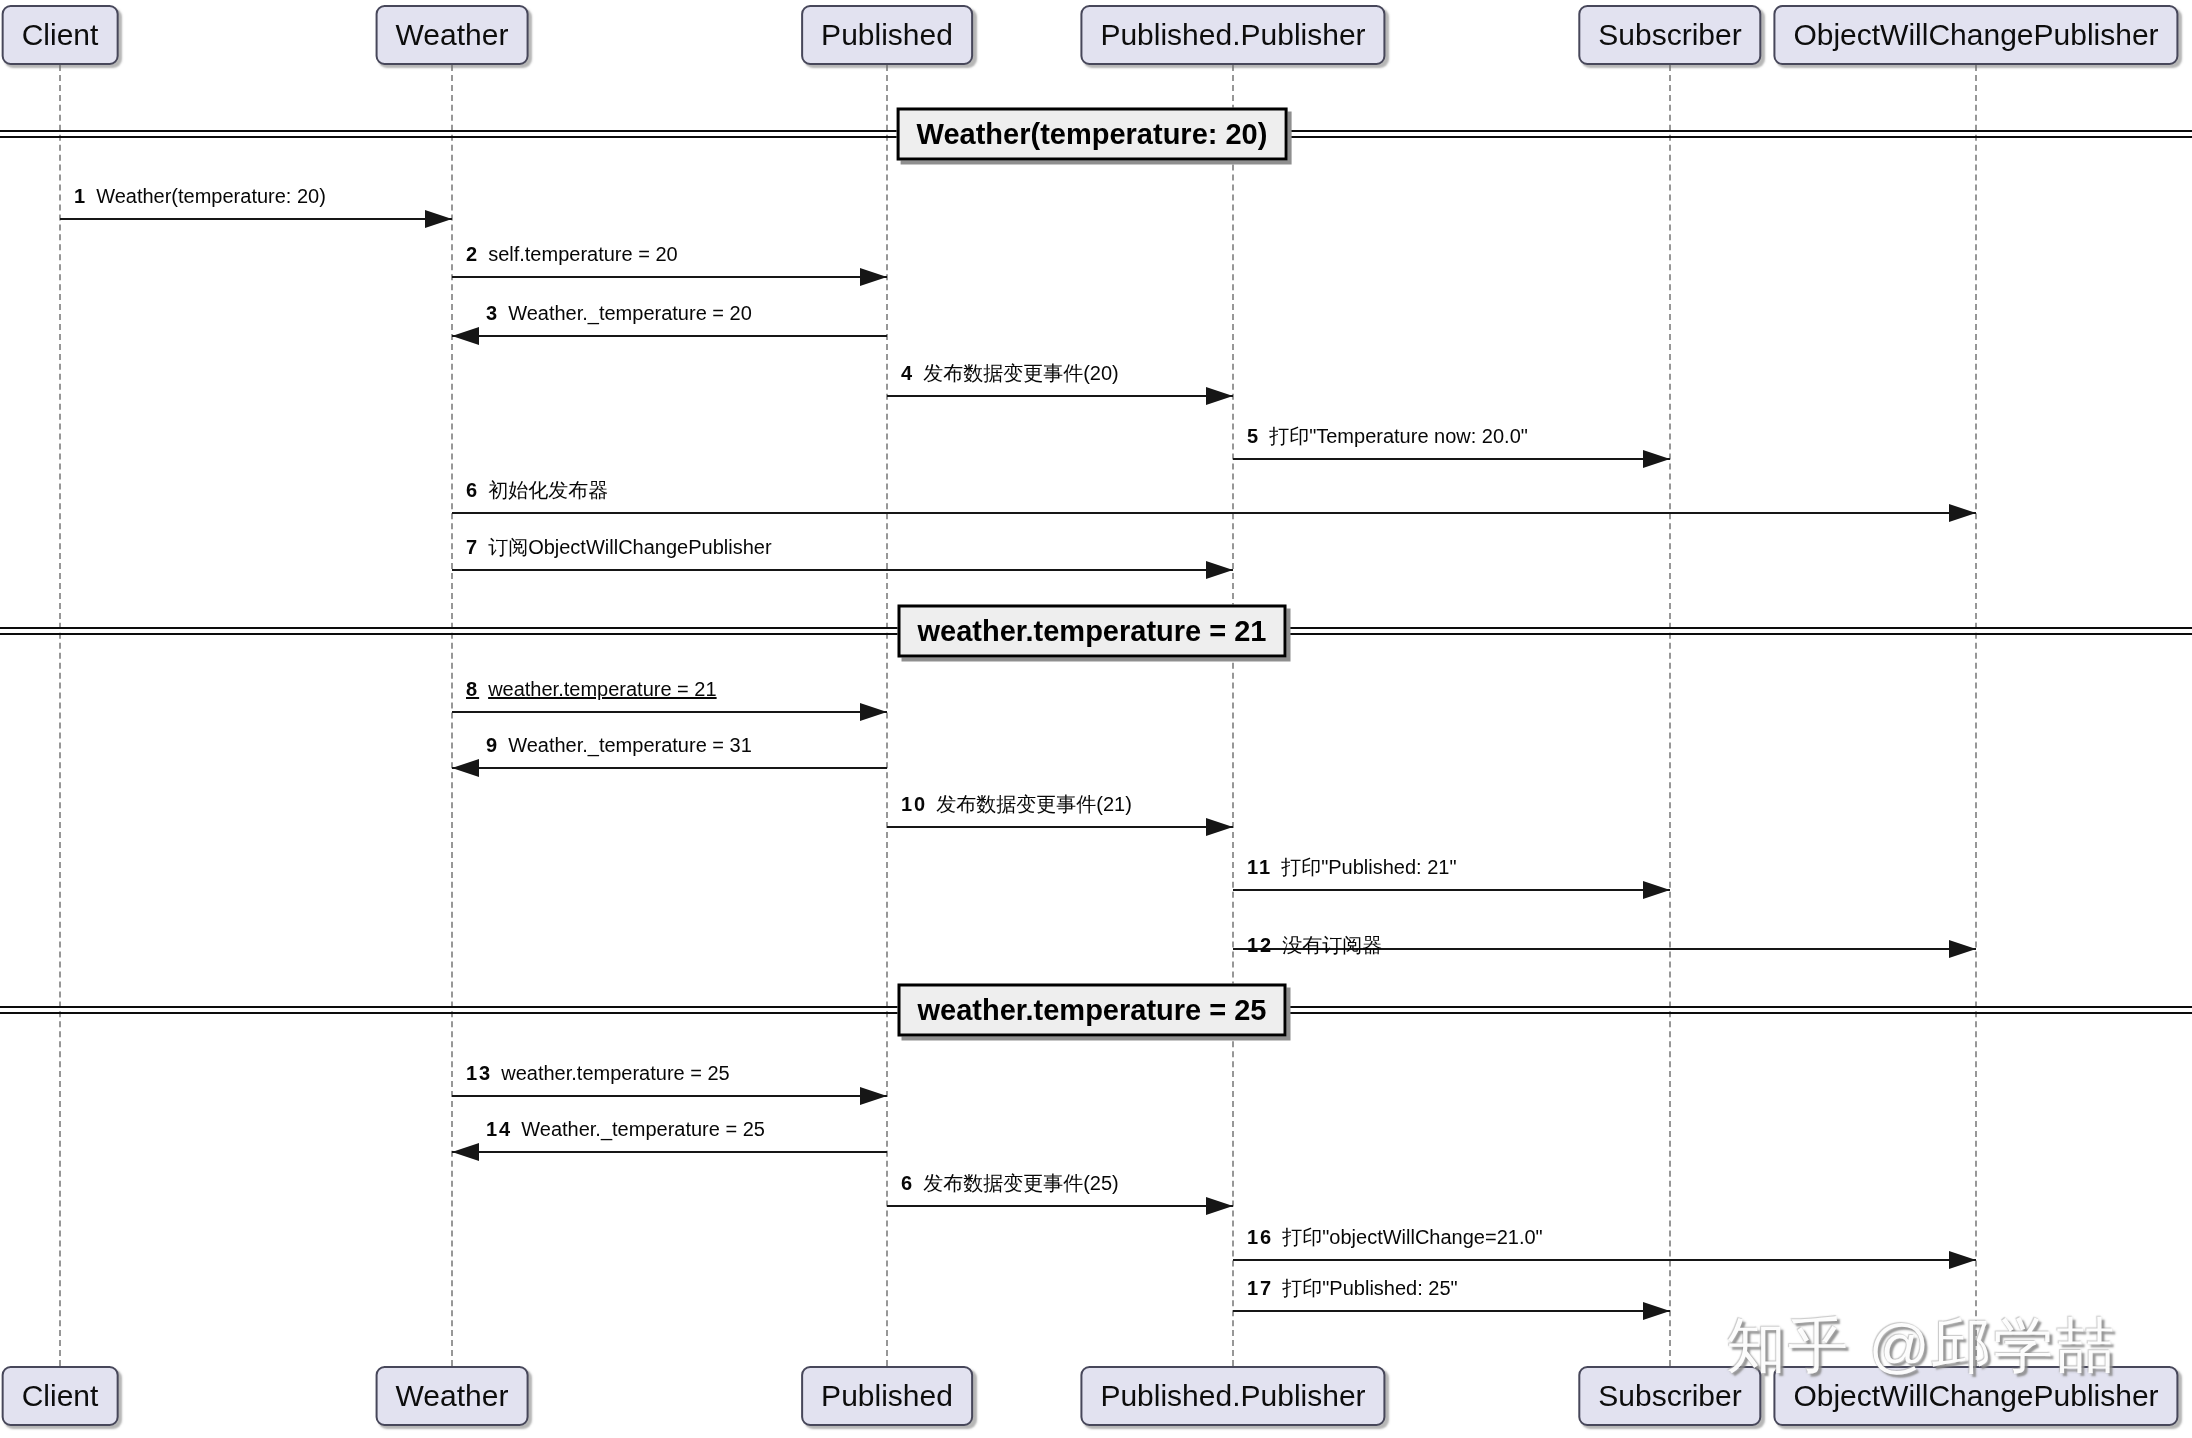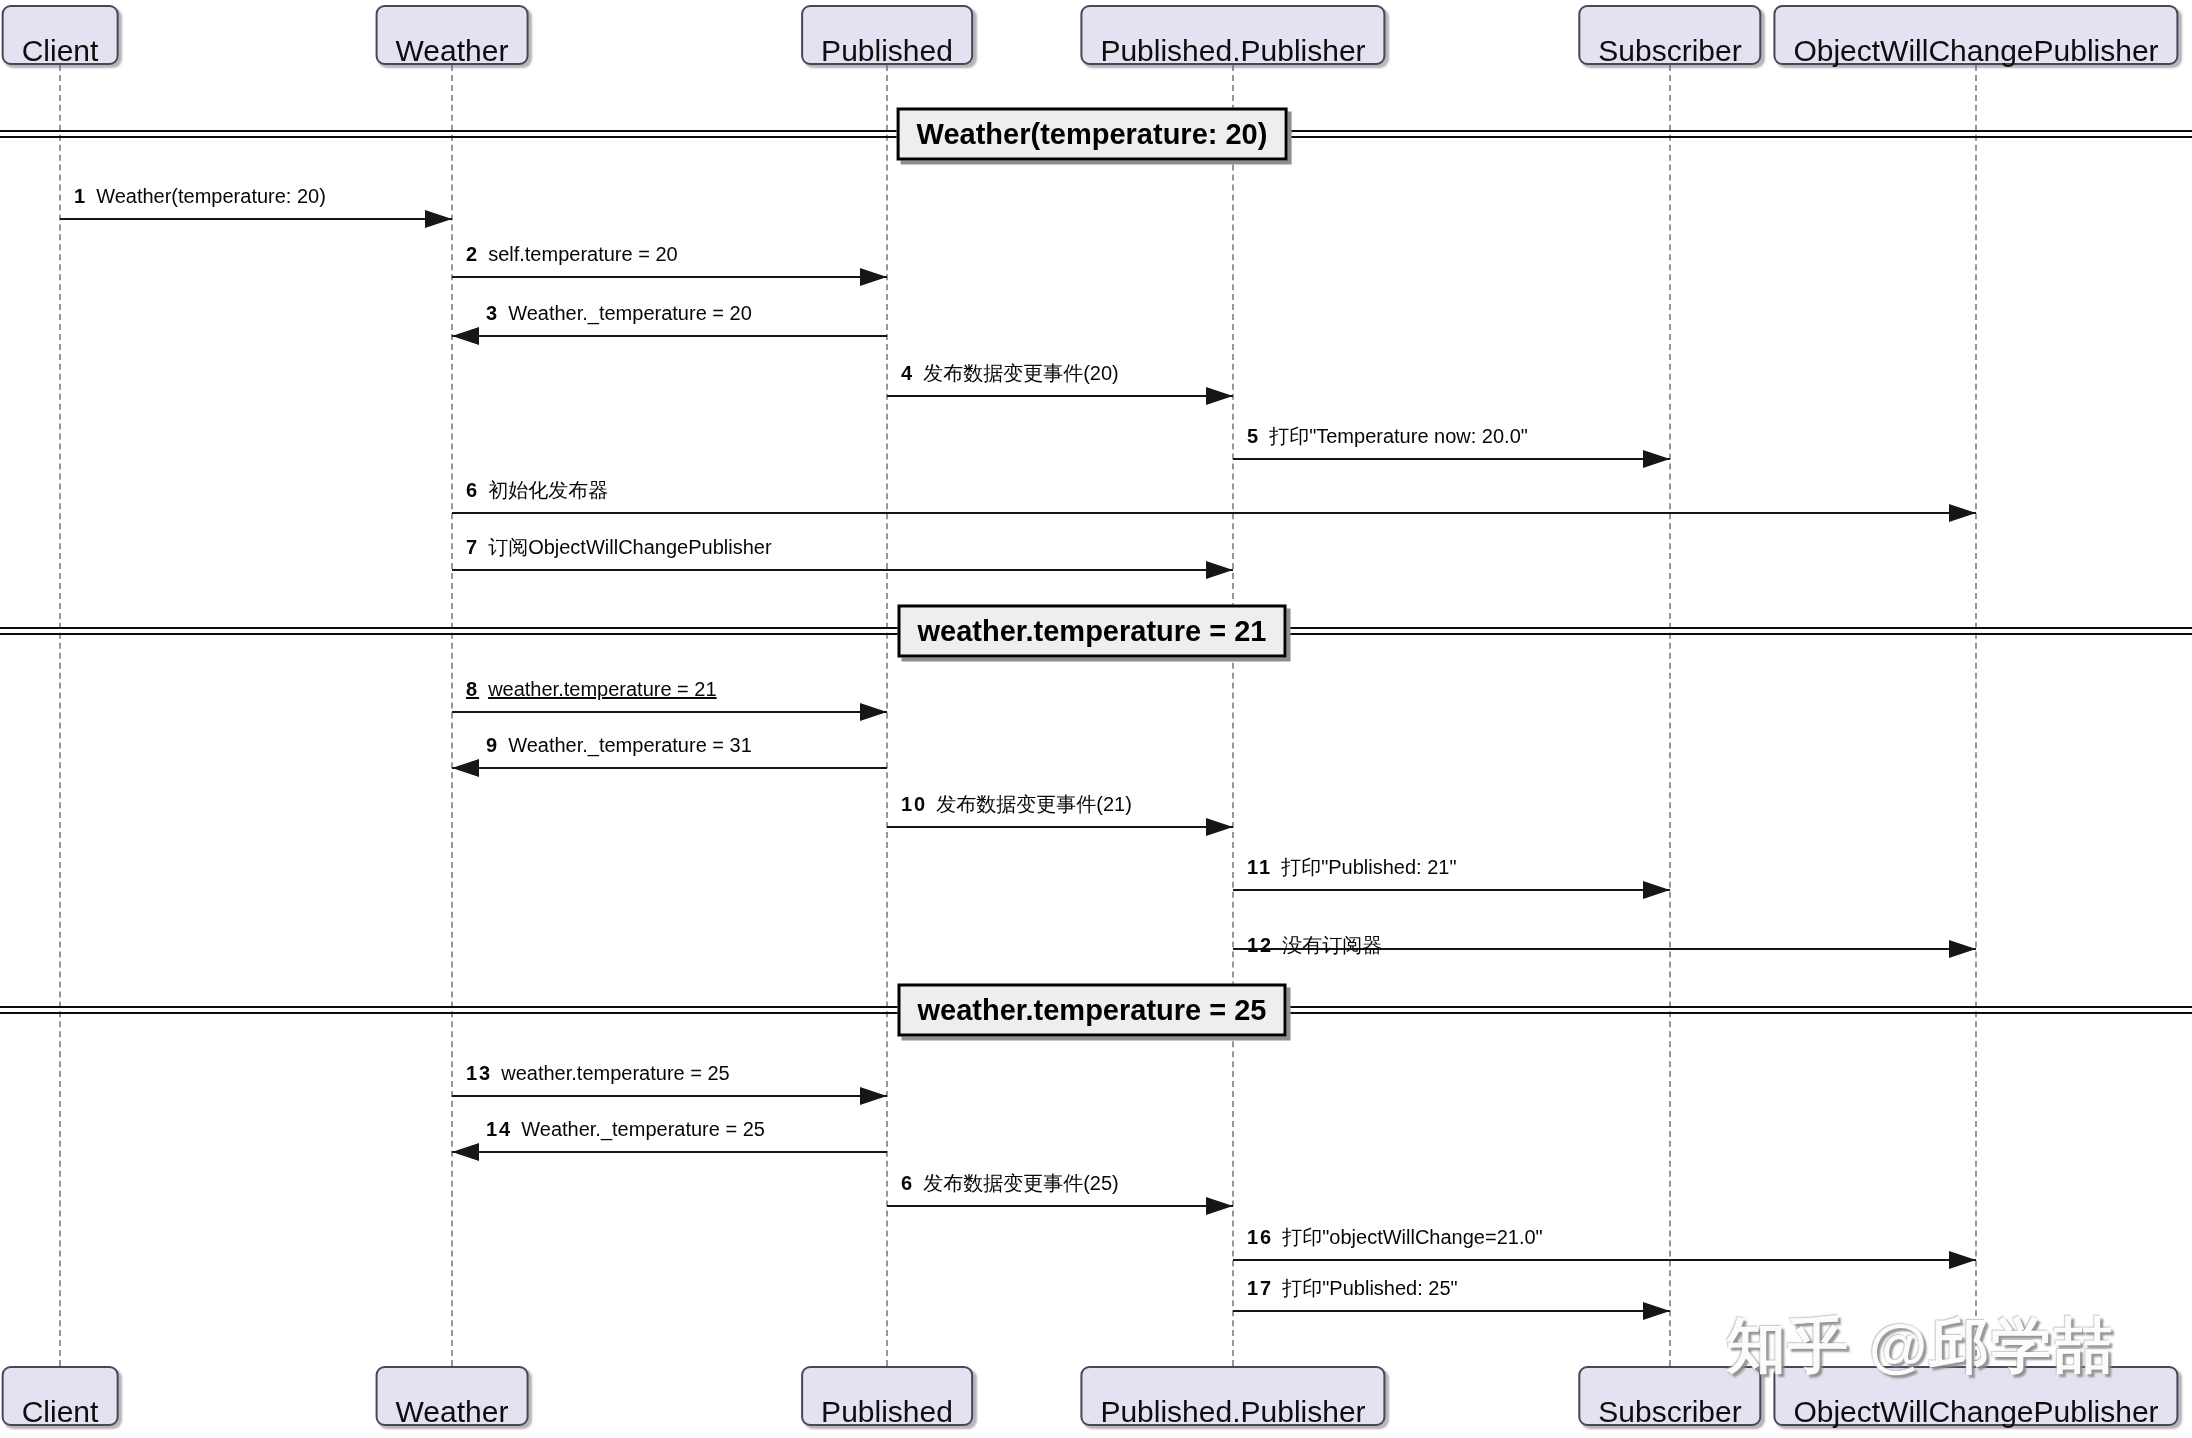--- a/index.html
+++ b/index.html
@@ -2,21 +2,21 @@
 <html><head>
 <meta charset="utf-8">
 <style>
   html,body{margin:0;padding:0;background:#ffffff;}
   #diagram{
     position:relative;width:2192px;height:1438px;background:#ffffff;overflow:hidden;
     font-family:"Liberation Sans","DejaVu Sans",sans-serif;
   }
   .pbox{
     position:absolute;transform:translateX(-50%);
-    height:60px;line-height:56px;padding:16px 18px;box-sizing:border-box;
+    height:60px;line-height:56px;padding:0 18px;box-sizing:border-box;
     background:#e2e2f0;border:2px solid #47475a;border-radius:9px;
     font-size:30px;color:#0d0d0d;white-space:nowrap;
     box-shadow:3px 3px 2px rgba(110,110,110,.5);
     z-index:6;
   }
   .lifeline{position:absolute;width:0;border-left:2px dashed #979797;z-index:1;}
   .divline{position:absolute;left:0;width:2192px;height:2px;background:#0c0c0c;z-index:2;}
   .divbox{
     position:absolute;transform:translate(-50%,-50%);
     background:#eeeeee;border:3px solid #000000;padding:7px 17px;
@@ -24,21 +24,21 @@
     box-shadow:4px 4px 0 #8f8f8f;z-index:5;
   }
   .msgline{position:absolute;height:2px;background:#161616;z-index:3;}
   .arr{position:absolute;width:0;height:0;border-top:9px solid transparent;border-bottom:9px solid transparent;z-index:4;}
   .arr.r{border-left:27px solid #161616;}
   .arr.l{border-right:27px solid #161616;}
   .msglabel{position:absolute;height:36px;line-height:36px;font-size:20px;color:#070707;white-space:nowrap;z-index:4;}
   .msglabel .num{font-weight:bold;letter-spacing:2px;margin-right:9px;}
   #watermark{
     position:absolute;left:1726px;top:1306px;
-    font-size:60px;font-weight:bold;letter-spacing:2px;white-space:nowrap;
+    font-size:60px;font-weight:normal;letter-spacing:2px;white-space:nowrap;
     color:rgba(255,255,255,.96);
     text-shadow:3px 3px 2px rgba(140,140,140,.9), -1px -1px 1px rgba(175,175,175,.6), 0 0 2px rgba(160,160,160,.5);
     z-index:9;
   }
 </style>
 </head>
 <body>
 
 <div id="diagram">
   <div id="layer-lifelines">

